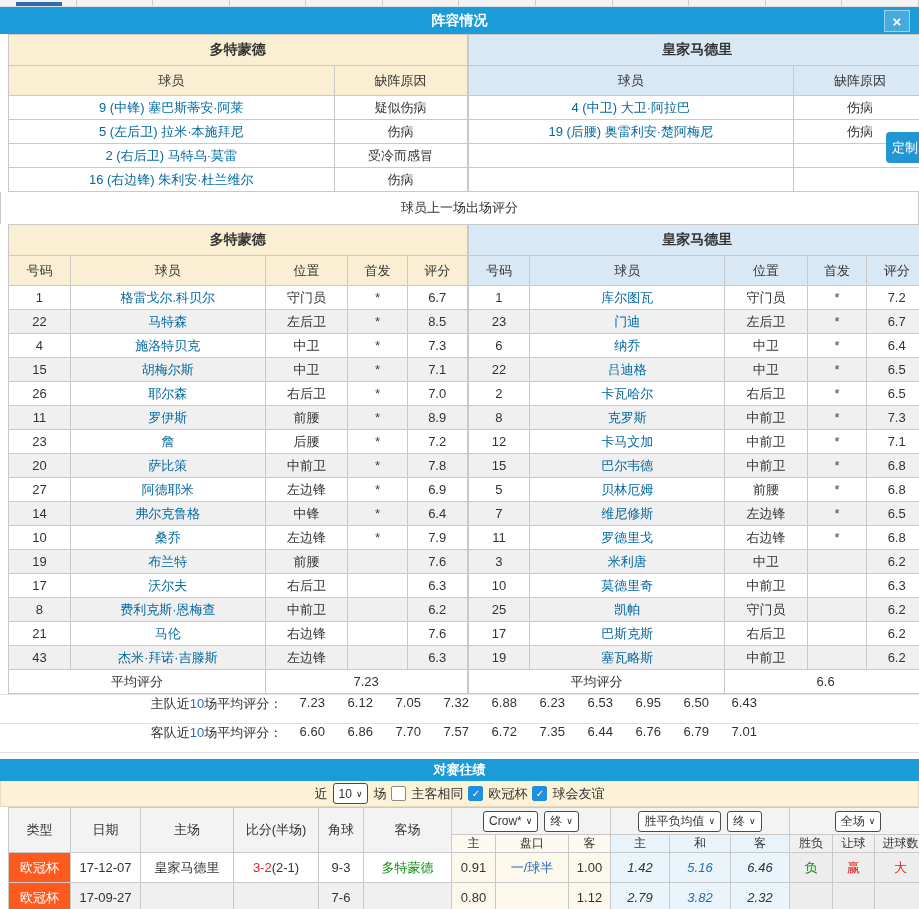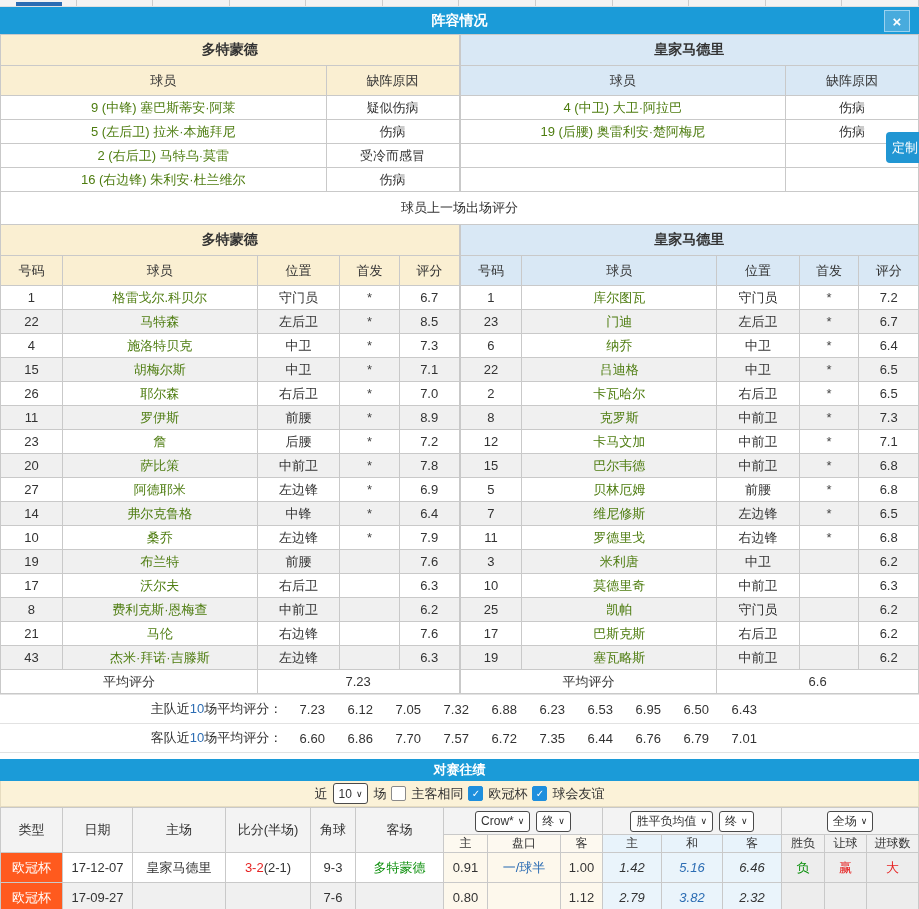--- a/index.html
+++ b/index.html
@@ -17,44 +17,44 @@
   .closebtn{position:absolute;right:9px;top:3px;width:24px;height:20px;background:#48abdd;border:1px solid #9bd2ef;
             color:#fff;display:flex;align-items:center;justify-content:center;font-size:15px;font-weight:bold;cursor:pointer;line-height:1;}
 
   
   .custombtn{position:absolute;right:0;top:132px;width:27px;height:31px;background:#2196d3;color:#fff;
              display:flex;align-items:center;font-size:13px;padding-left:6px;overflow:hidden;white-space:nowrap;
              border-radius:4px 0 0 4px;cursor:pointer;z-index:5;}
 
   .row2{display:flex;width:919px;}
   .half{width:50%;}
-  table{border-collapse:collapse;table-layout:fixed;width:100%;}
+  table{border-collapse:collapse;table-layout:fixed;width:100%;margin-left:8px;}
   td,th{border:1px solid #c9c9c9;text-align:center;overflow:hidden;white-space:nowrap;font-weight:normal;padding:0;}
 
   .teamhdr{height:30px;font-weight:bold;font-size:14px;color:#333;}
   .colhdr th{height:29px;color:#333;}
   .cream{background:#faefd2;}
   .lblue{background:#d9e8f5;}
 
   .arow td{height:23px;}
   .prow td{height:23px;}
   .rtbody tr:nth-child(even) td{background:#f0f0f0;}
   .avgrow td{height:23px;background:#fff;}
 
-  .link{color:#4d7c0f;cursor:pointer;}
+  .link{color:#0369a1;cursor:pointer;}
   .blue{color:#2b6cb3;}
   .red{color:#e62222;}
   .green{color:#0b8f0b;}
   .black{color:#333;}
   .star{color:#444;}
 
   .dividerbar{height:32px;display:flex;align-items:center;justify-content:center;color:#333;
               border-left:1px solid #c9c9c9;border-right:1px solid #c9c9c9;}
 
-  .recent{height:28px;display:flex;align-items:center;justify-content:center;border-bottom:1px solid #e2e2e2;}
+  .recent{height:28px;display:flex;align-items:flex-start;justify-content:center;border-bottom:1px solid #e2e2e2;}
   .recent .rv{width:48px;text-align:center;}
   .recent .lbl{margin-right:6px;}
 
   .gap{height:6px;}
   .h2hbar{height:22px;background:#1b9bd8;color:#fff;font-weight:bold;font-size:13px;
           display:flex;align-items:center;justify-content:center;}
 
   .filter{height:25px;background:#fbf2d8;display:flex;align-items:center;justify-content:center;gap:5px;border:1px solid #e6dcc0;border-top:none;}
   .sel{display:inline-flex;align-items:center;gap:4px;border:1px solid #4a4a4a;border-radius:3px;background:#fff;
        height:19px;padding:0 5px;font-size:12px;cursor:pointer;}

